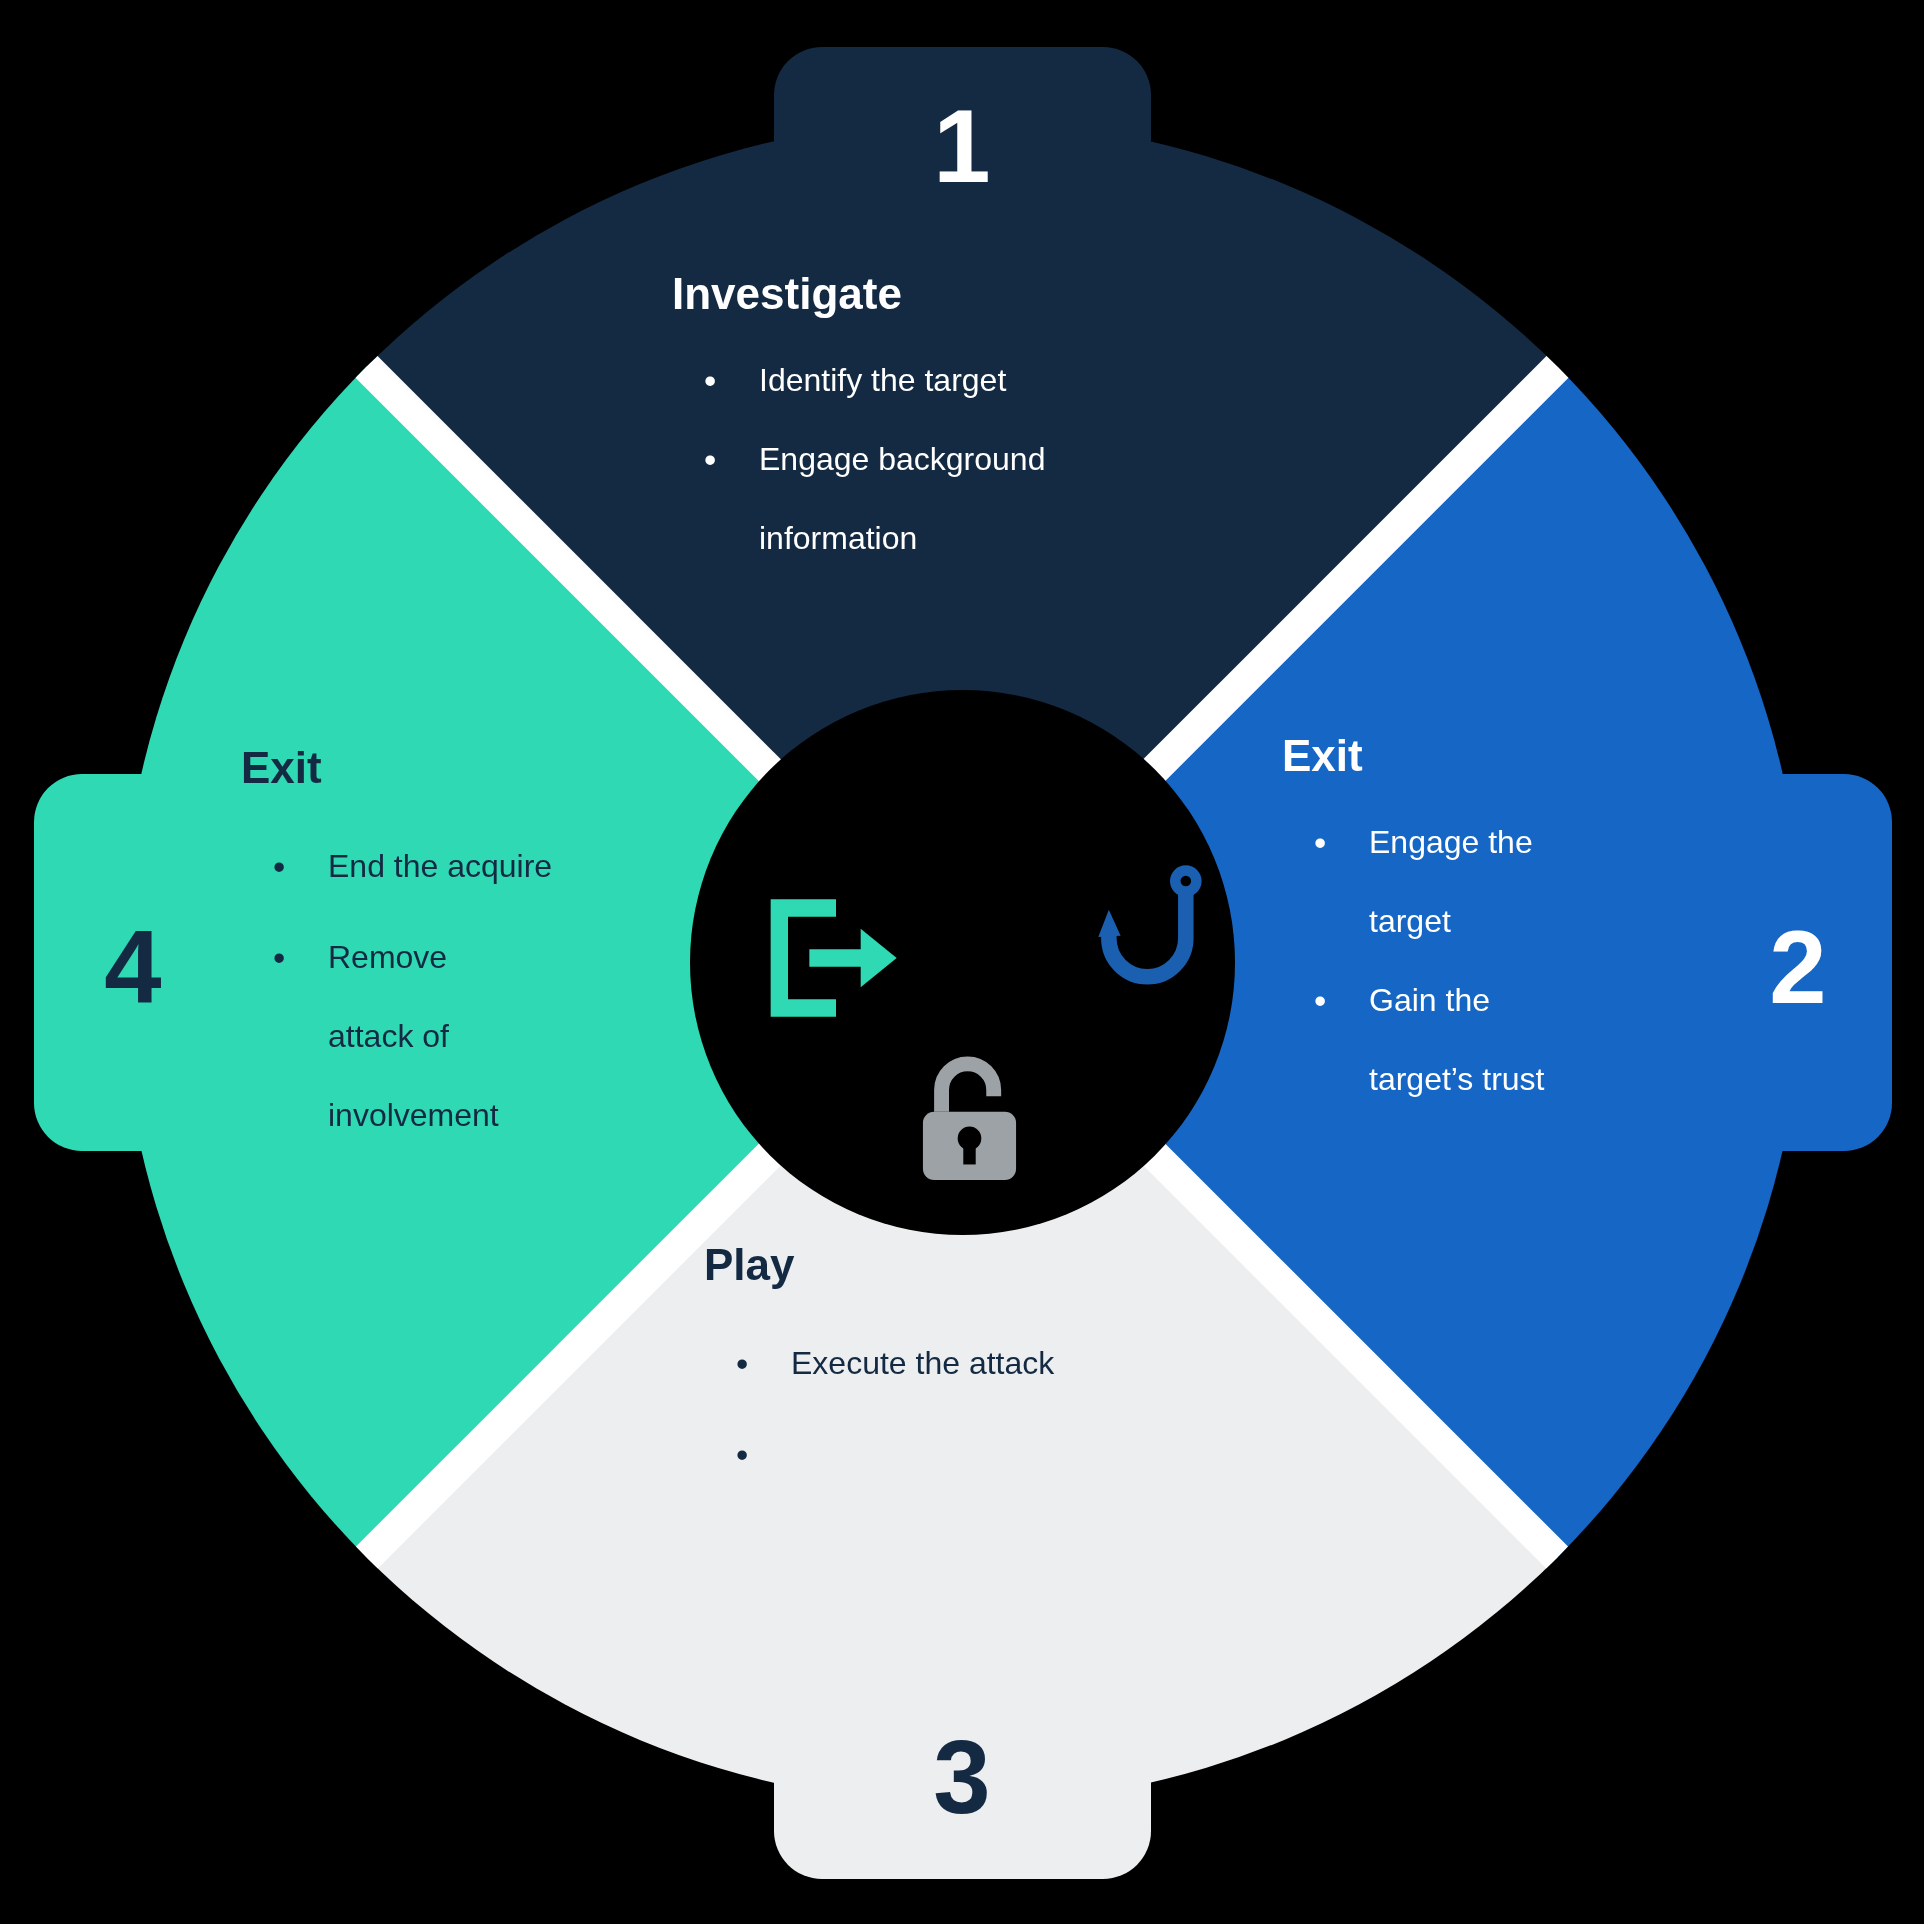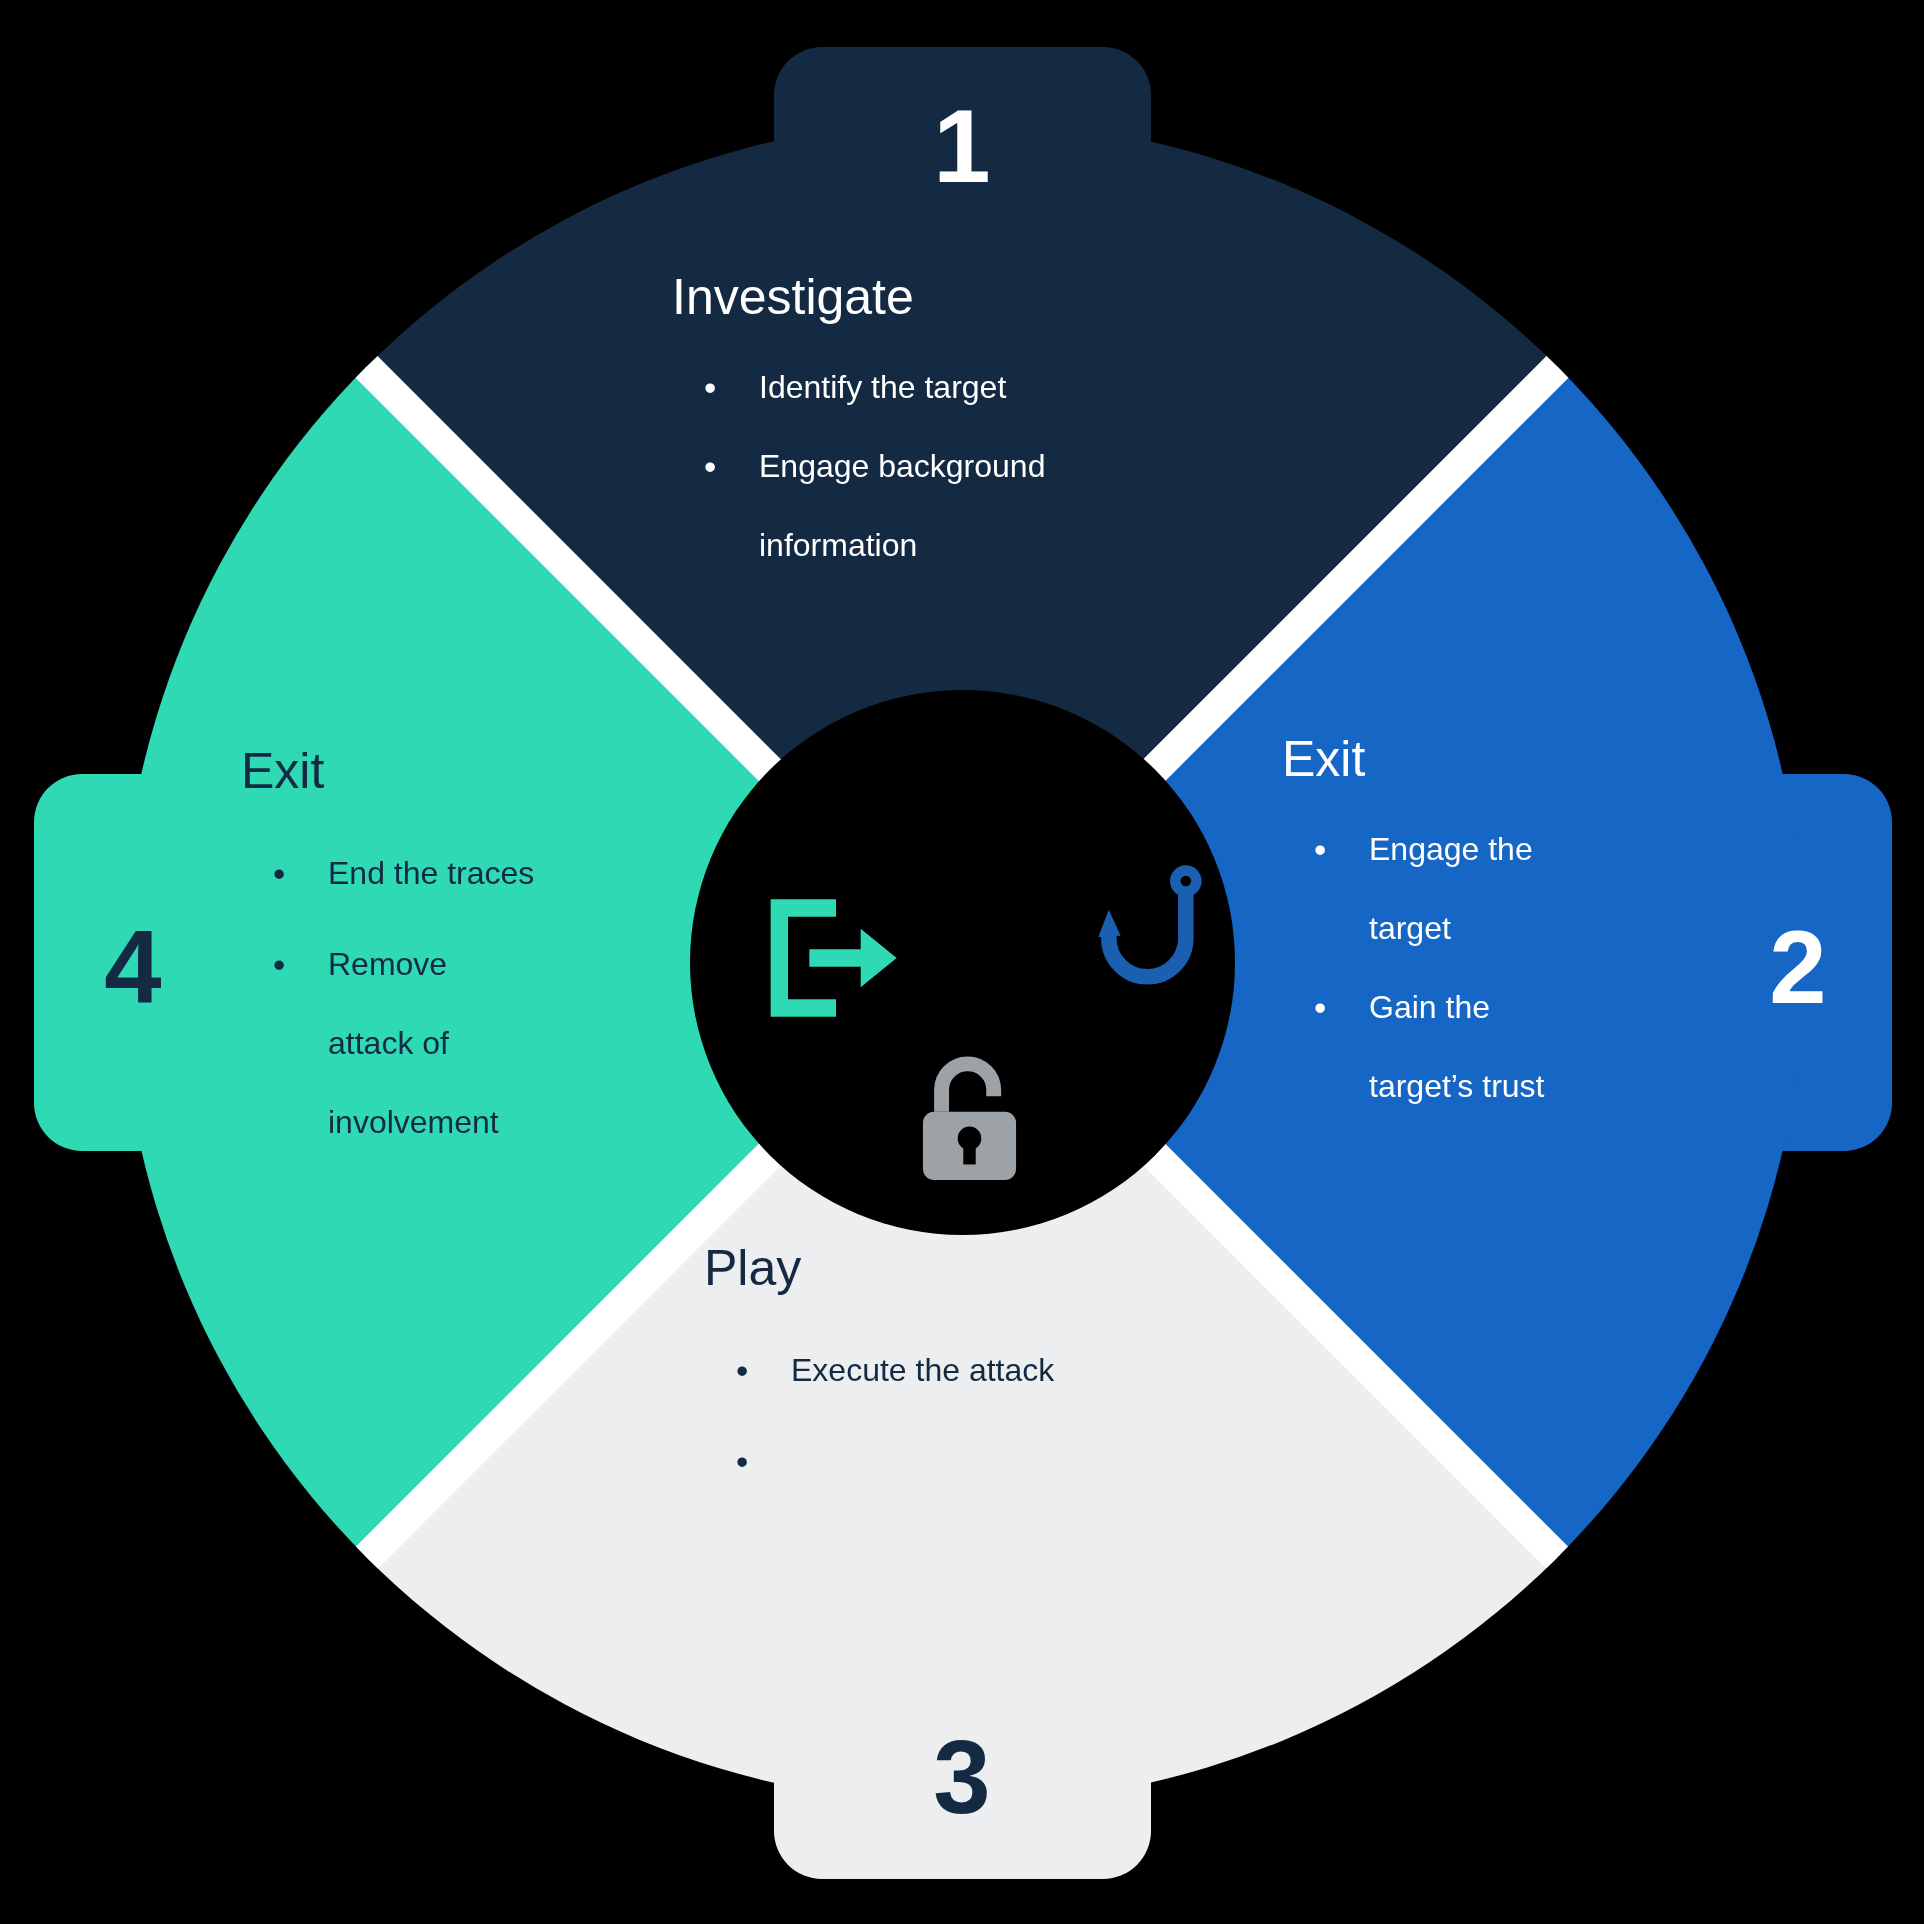--- a/index.html
+++ b/index.html
@@ -55,21 +55,21 @@
   .num-2{left:1718px;top:916px;color:var(--light);}
   .num-3{left:882px;top:1726px;color:var(--navy);}
   .num-4{left:53px;top:916px;color:var(--navy);}
 
   
   .panel{position:absolute;}
   .panel-investigate{left:672px;top:269px;width:658px;}
   .panel-hook{left:1282px;top:731px;width:465px;}
   .panel-exit{left:241px;top:731px;width:513px;}
   .panel-play{left:704px;top:1228px;width:754px;}
-  .panel-title{font-size:50px;font-weight:400;line-height:1.15;margin-bottom:21px;}
+  .panel-title{font-size:44px;font-weight:700;line-height:1.15;margin-bottom:21px;}
   .bullet{display:flex;align-items:flex-start;}
   .dot{flex:0 0 auto;margin-left:32px;width:55px;text-align:left;font-size:35px;line-height:79px;}
   .bt{font-size:32px;line-height:79px;white-space:pre-line;}
   .light{color:var(--light);}
   .dark{color:var(--navy);margin-top:12px;}
 </style>
 </head>
 <body>
 
 <div class="stage">
@@ -149,21 +149,21 @@
     </div>
     <div class="bullet">
       <span class="dot dark">•</span>
     </div>
   </div>
 
   <div class="panel panel-exit">
     <div class="panel-title dark">Exit</div>
     <div class="bullet">
       <span class="dot dark">•</span>
-      <span class="bt dark">End the traces</span>
+      <span class="bt dark">End the acquire</span>
     </div>
     <div class="bullet">
       <span class="dot dark">•</span>
       <span class="bt dark">Remove
 attack of
 involvement</span>
     </div>
   </div>
 
 </div>

